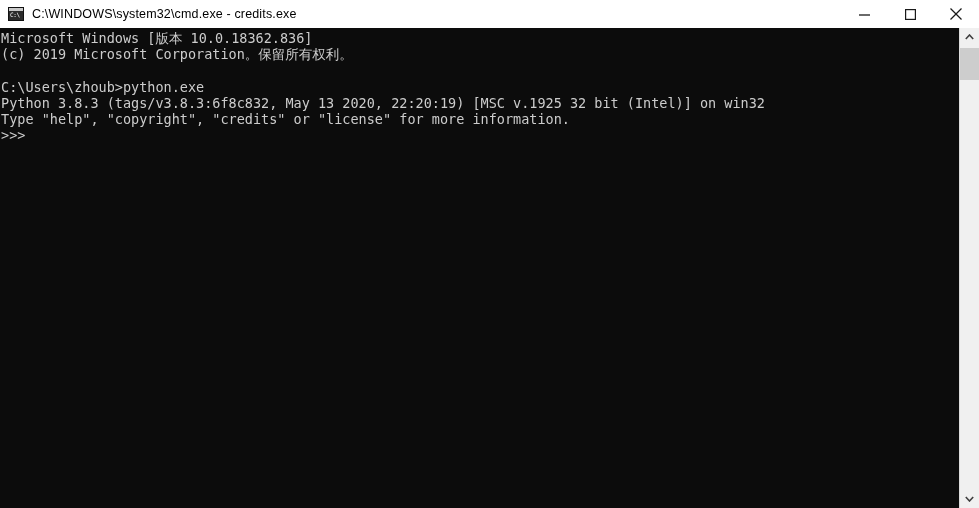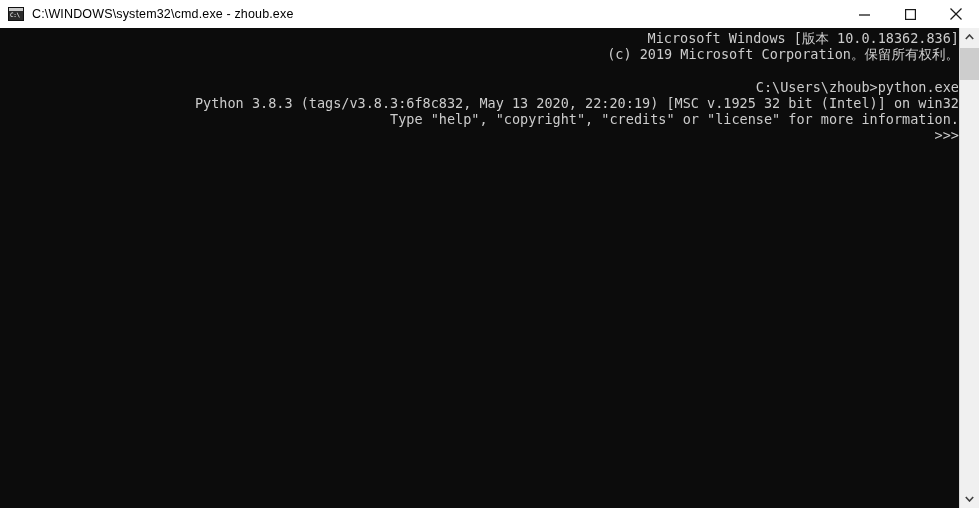--- a/index.html
+++ b/index.html
@@ -98,21 +98,20 @@
   }
   #console-text {
     margin: 0;
     padding: 2px 0 0 1px;
     font-family: "DejaVu Sans Mono", monospace;
     font-size: 13.5px;
     line-height: 16.2px;
     color: #cccccc;
     white-space: pre;
     letter-spacing: 0px;
-    text-align: right;
   }
 
   
   #scrollbar {
     position: absolute;
     right: 0;
     top: 28px;
     width: 20px;
     height: 480px;
     background: #f0f0f0;
@@ -151,21 +150,21 @@
 </head>
 <body>
 
 <div id="window">
 
   <div id="titlebar">
     <div id="app-icon">
       <div class="icon-topbar"></div>
       <div class="icon-text">C:\</div>
     </div>
-    <div id="title-text">C:\WINDOWS\system32\cmd.exe - zhoub.exe</div>
+    <div id="title-text">C:\WINDOWS\system32\cmd.exe - credits.exe</div>
 
     <div id="window-controls">
       <div class="win-btn" id="btn-minimize">
         <svg width="11" height="11" viewBox="0 0 11 11" aria-hidden="true">
           <line x1="0" y1="6" x2="11" y2="6" stroke="#1a1a1a" stroke-width="1.3"></line>
         </svg>
       </div>
       <div class="win-btn" id="btn-maximize">
         <svg width="11" height="11" viewBox="0 0 11 11" aria-hidden="true">
           <rect x="0.6" y="0.6" width="9.8" height="9.8" fill="none" stroke="#1a1a1a" stroke-width="1.2"></rect>

